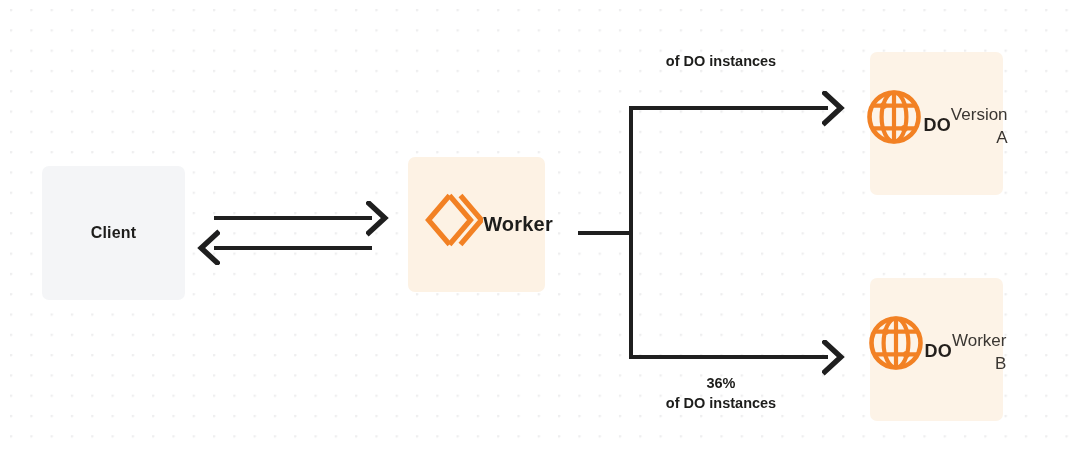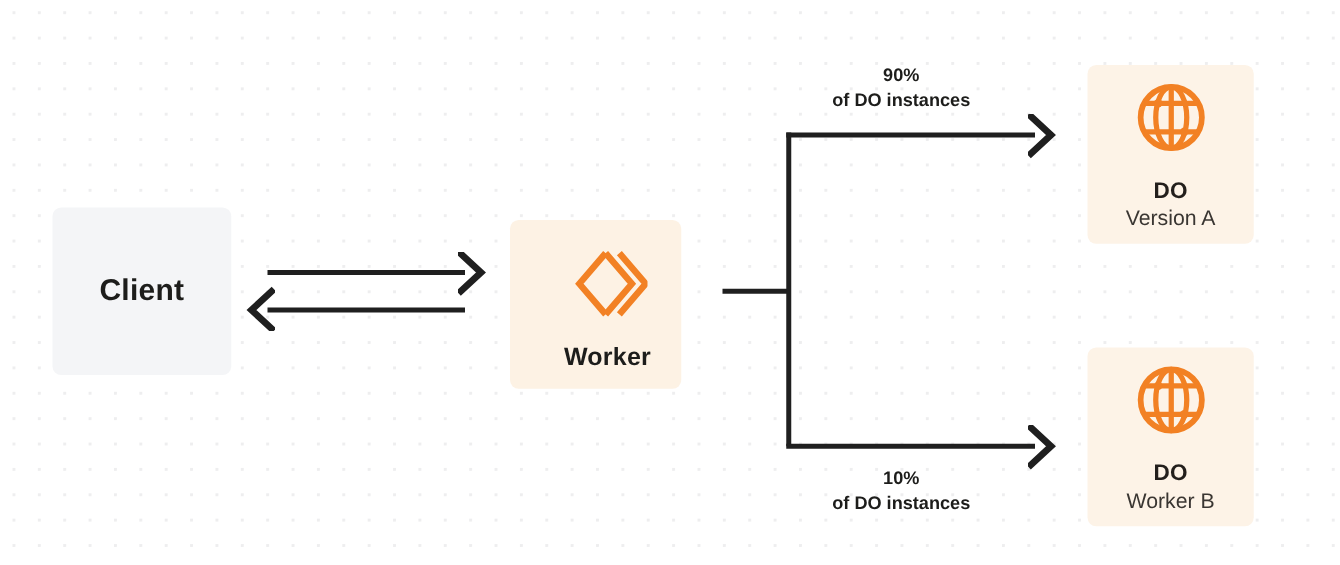--- a/index.html
+++ b/index.html
@@ -22,45 +22,45 @@
     background-image:
       radial-gradient(circle at 1px 1px, #eeeeef 1.3px, rgba(255,255,255,0) 1.6px);
     background-size: 20.3px 20.3px;
     background-position: 10px 9px;
   }
 
   .node {
     position: absolute;
     box-sizing: border-box;
     display: flex;
-    flex-direction: column;
+    flex-direction: row;
     align-items: center;
     justify-content: center;
     border-radius: 7px;
   }
 
   
   #client-node {
     left: 42px;
     top: 166px;
     width: 143px;
     height: 134px;
     background-color: #f4f5f7;
   }
   .client-label {
-    font-size: 24px;
+    font-size: 16px;
     font-weight: bold;
     color: #1d1d1b;
     letter-spacing: 0.2px;
   }
 
   
   #worker-node {
     left: 408px;
-    top: 176px;
+    top: 157px;
     width: 137px;
     height: 135px;
     background-color: #fdf2e4;
     padding-left: 19px;
   }
   .worker-icon {
     margin-top: 6px;
     margin-bottom: 12px;
   }
   .worker-label {
@@ -141,26 +141,25 @@
     <line x1="578" y1="233" x2="631" y2="233" stroke="#1f1f1f" stroke-width="4" stroke-linecap="butt"></line>
 
     <line x1="631" y1="106" x2="631" y2="357" stroke="#1f1f1f" stroke-width="4" stroke-linecap="butt"></line>
 
     <line x1="629" y1="108" x2="828" y2="108" stroke="#1f1f1f" stroke-width="4" marker-end="url(#arrow-right)"></line>
 
     <line x1="629" y1="357" x2="828" y2="357" stroke="#1f1f1f" stroke-width="4" marker-end="url(#arrow-right)"></line>
   </svg>
 
   <div class="edge-label" id="label-top">
-    <div>90%</div>
     <div>of DO instances</div>
   </div>
 
   <div class="edge-label" id="label-bottom">
-    <div>10%</div>
+    <div>36%</div>
     <div>of DO instances</div>
   </div>
 
   <div class="node" id="client-node">
     <span class="client-label">Client</span>
   </div>
 
   <div class="node" id="worker-node">
     <span class="worker-icon">
       <svg width="64" height="62" viewBox="0 0 64 62" fill="none">

